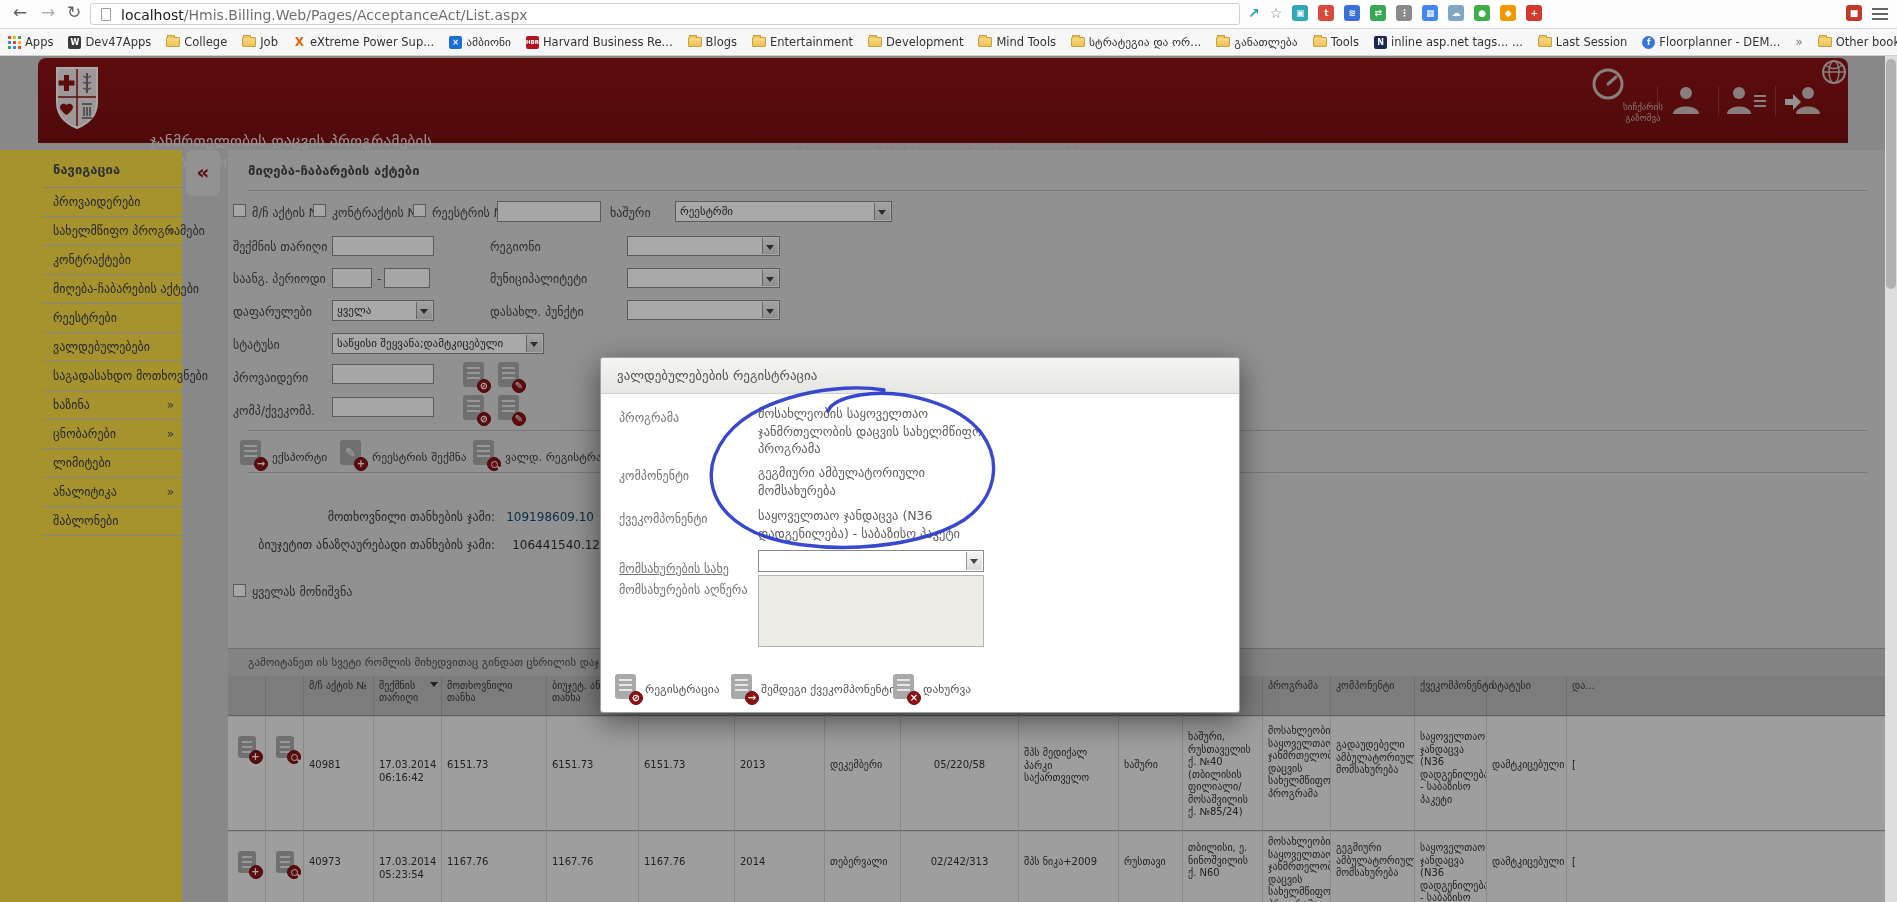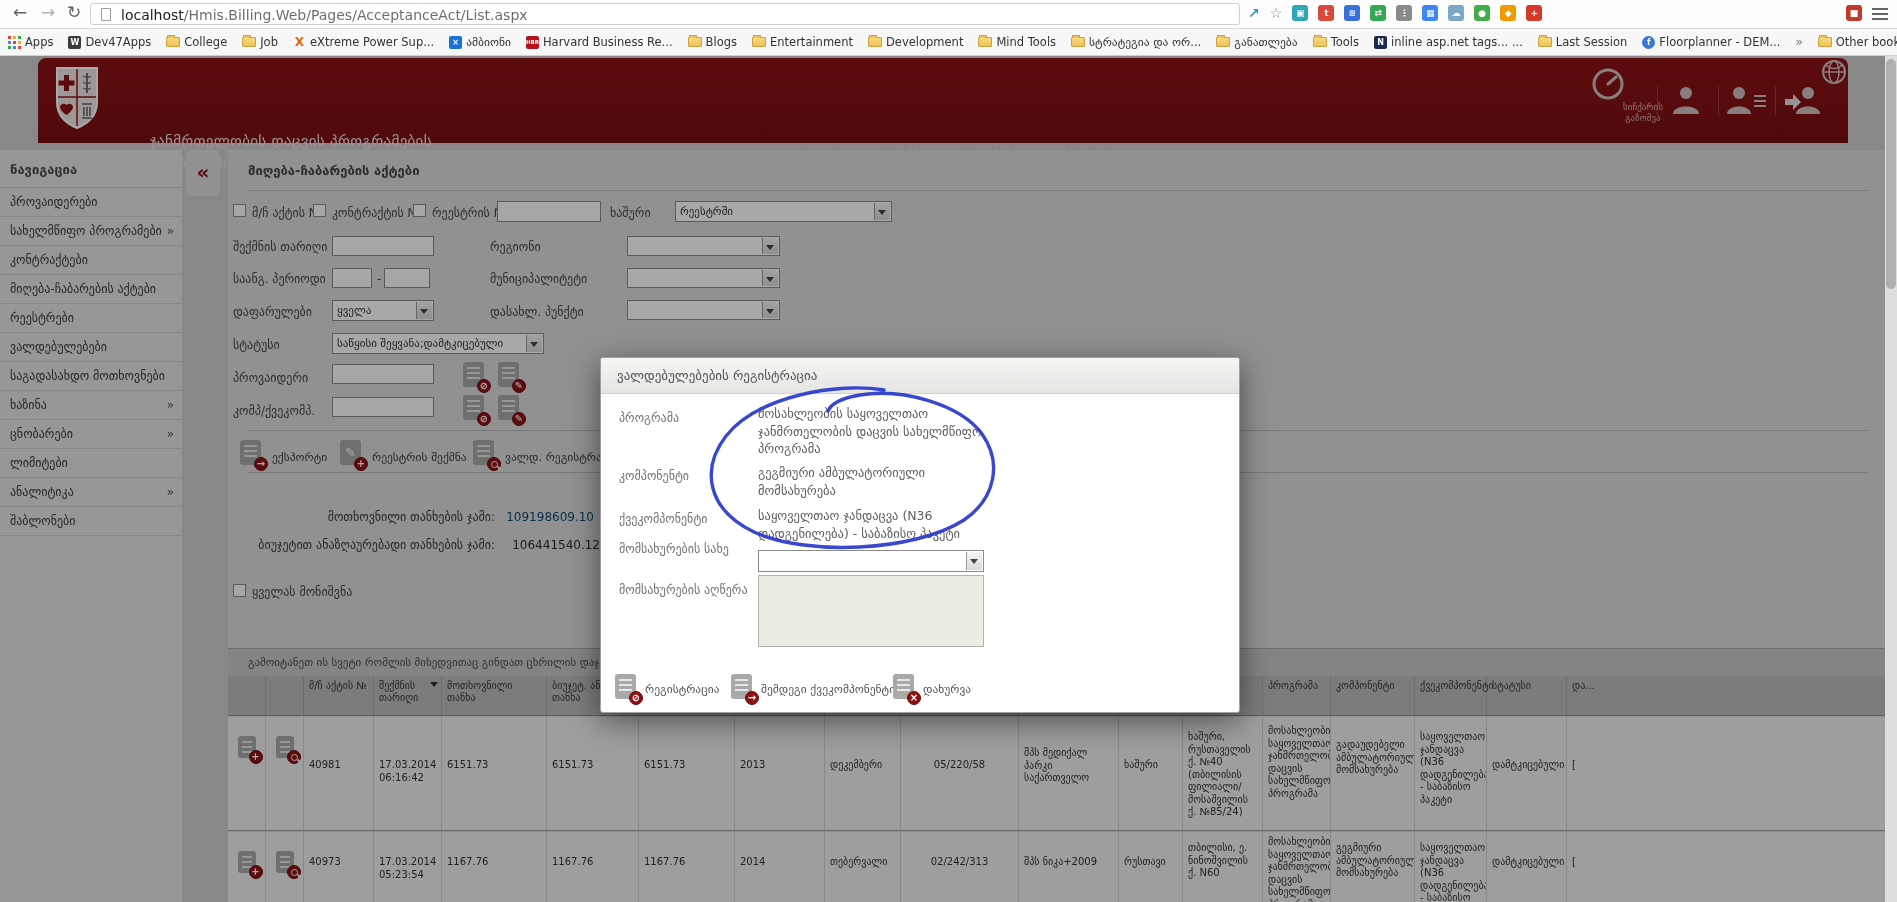--- a/index.html
+++ b/index.html
@@ -29,21 +29,21 @@
   .bm-sep{color:#777;font-size:12px;margin-left:auto;}
   
   .appheader{position:absolute;left:38px;top:58px;width:1810px;height:85px;background:linear-gradient(#8e1315,#7a0f11);border-radius:8px 8px 0 0;}
   .htitle{position:absolute;left:112px;top:73px;font-size:15px;line-height:21px;color:#efe2e2;letter-spacing:.3px;}
   .hnav{position:absolute;left:758px;top:86px;display:flex;gap:26px;font-size:13px;color:#d8bcbc;}
   .hnav span{cursor:pointer;}
   .hsep{position:absolute;top:88px;width:1px;height:30px;background:rgba(255,255,255,.18);}
   .speedlbl{position:absolute;left:1570px;width:70px;text-align:center;font-size:9px;color:#d8b6b6;}
   .chev{position:absolute;left:1824px;top:102px;}
   
-  .sidebar{position:absolute;left:0;top:150px;width:182px;height:752px;background:#e5e5e5;}
+  .sidebar{position:absolute;left:0;top:150px;width:182px;height:752px;background:#fde047;padding-left:43px;}
   .sb-title{padding:12px 10px 10px;font-size:13px;font-weight:bold;color:#4a4a4a;border-bottom:1px solid #c4c4c4;}
   .sb-item{position:relative;height:29px;line-height:29px;padding:0 10px;font-size:12px;color:#3f3f3f;border-bottom:1px solid #cbcbcb;cursor:pointer;white-space:nowrap;}
   .sb-item .arr{position:absolute;right:8px;top:0;color:#555;font-size:12px;}
   .collapse-tile{position:absolute;left:186px;top:150px;width:34px;height:46px;background:#dedede;border-radius:6px;text-align:center;line-height:44px;font-size:20px;font-weight:bold;color:#8c1113;cursor:pointer;}
   
   .content{position:absolute;left:228px;top:150px;width:1660px;height:752px;background:#dcdcdc;}
   .pg-title{position:absolute;left:20px;top:13px;font-size:13px;font-weight:bold;color:#454545;}
   .divider{position:absolute;left:20px;width:1620px;height:1px;background:#b8b8b8;}
   .lb{position:absolute;font-size:12px;color:#4a4a4a;white-space:nowrap;}
   .inp{position:absolute;background:#fcfcfc;border:1px solid #8a8a8a;}
@@ -490,21 +490,21 @@
   <div class="modal">
     <div class="mtitle">
         <span>ვალდებულებების რეგისტრაცია</span>
       </div>
     <span class="mlb" style="top:53px;">პროგრამა</span>
     <div class="mval" style="top:47px;">მოსახლეობის საყოველთაო ჯანმრთელობის დაცვის სახელმწიფო პროგრამა</div>
     <span class="mlb" style="top:111px;">კომპონენტი</span>
     <div class="mval" style="top:106px;">გეგმიური ამბულატორიული მომსახურება</div>
     <span class="mlb" style="top:154px;">ქვეკომპონენტი</span>
     <div class="mval" style="top:149px;">საყოველთაო ჯანდაცვა (N36 დადგენილება) - საბაზისო პაკეტი</div>
-    <span class="mlb" style="top:184px;">მომსახურების სახე</span>
+    <span class="mlb" style="top:204px;text-decoration:underline;">მომსახურების სახე</span>
     <div class="combo" style="left:157px;top:192px;width:226px;height:22px;">
         <span class="val"></span>
         <span class="btn"></span>
       </div>
     <span class="mlb" style="top:225px;">მომსახურების აღწერა</span>
     <textarea style="position: absolute; left: 157px; top: 217px; width: 226px; height: 72px; background: rgb(237, 236, 228); border: 1px solid rgb(179, 179, 179); resize: none;"></textarea>
 
     <span class="dicon" style="position:absolute;left:14px;top:316px;">
         <span class="badge">⊘</span>
       </span>

